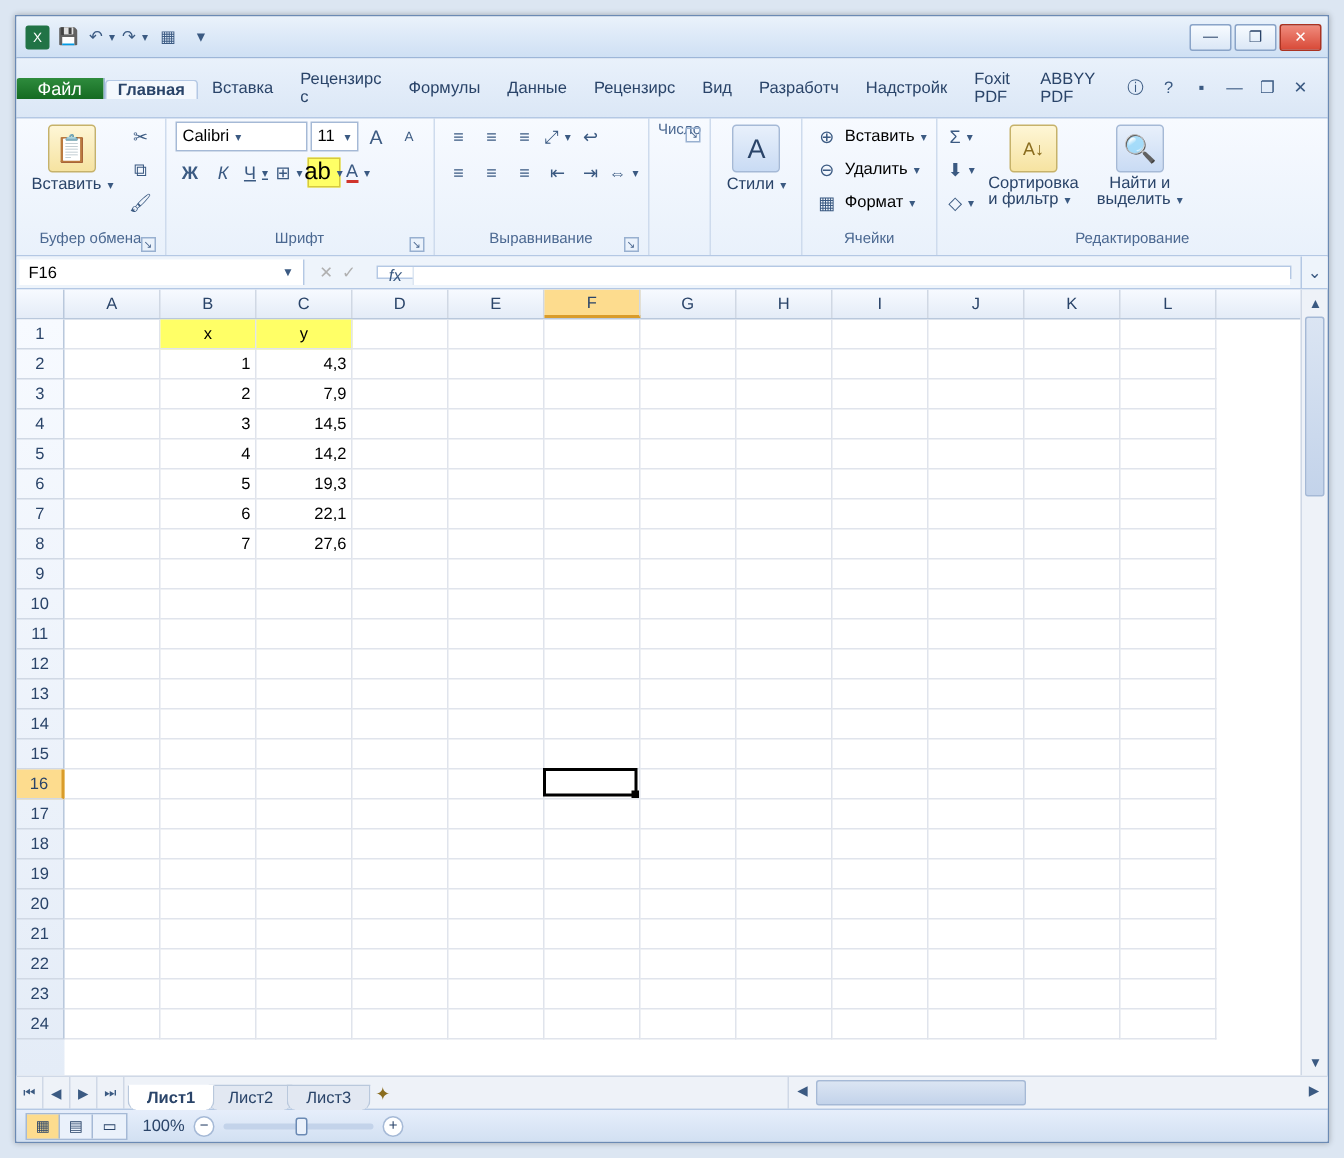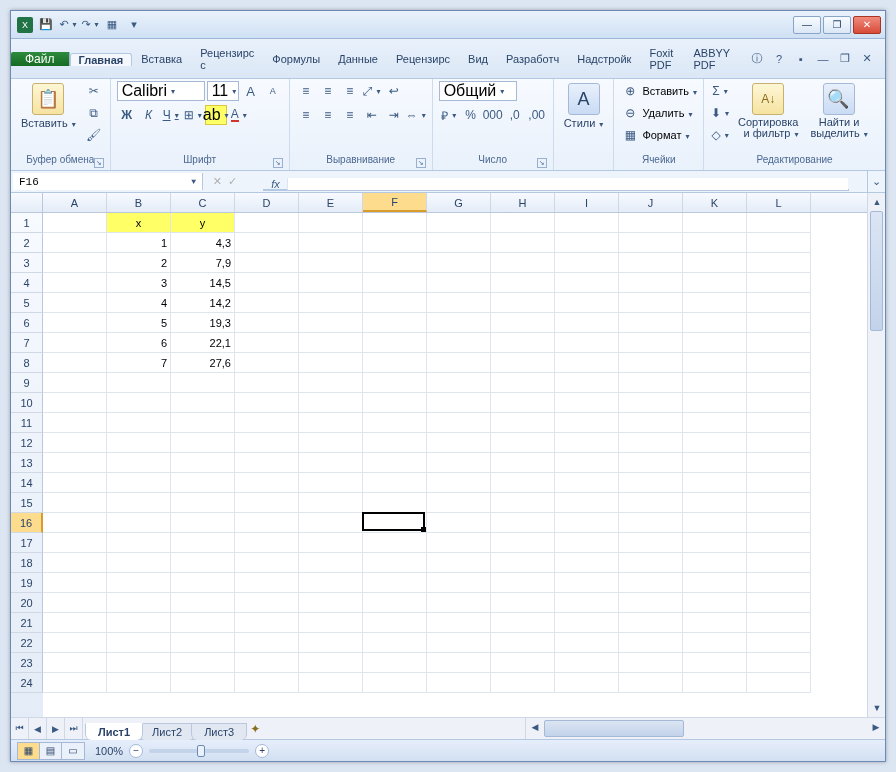--- a/index.html
+++ b/index.html
@@ -25,31 +25,31 @@
 
   .ribbon { height: 92px; background: linear-gradient(#f7faff,#e9f1fb); border-bottom:1px solid #b4c8e4; display:flex; }
   .rgroup { border-right:1px solid #cedbed; display:flex; flex-direction:column; padding:2px 6px 0 6px; }
   .rgroup .body { flex:1; display:flex; align-items:flex-start; gap:4px;}
   .rgroup .label { height:16px; text-align:center; font-size:10px; color:#4b6891; position:relative;}
   .rgroup .label .launcher { position:absolute; right:0; bottom:2px; width:10px; height:10px; border:1px solid #98b0d0; font-size:7px; display:flex; align-items:center; justify-content:center; color:#4b6891;}
   .bigbtn { display:flex; flex-direction:column; align-items:center; gap:2px; padding:2px 4px; font-size:11px; color:#2a4469; }
   .bigbtn .bicon { width:32px; height:32px; border:1px solid #c6b26a; background:linear-gradient(#fef6d6,#f6e3a1); border-radius:3px; display:flex; align-items:center; justify-content:center; font-size:18px; color:#8a6d1f;}
   .smallcol { display:flex; flex-direction:column; gap:2px; }
   .smallbtn { width:20px; height:20px; display:flex; align-items:center; justify-content:center; color:#3b5a82; font-size:12px; border:1px solid transparent; border-radius:2px;}
-  .fontsel, .sizesel { height:20px; border:1px solid #a5b9d6; background:#fff; font-size:16px; display:flex; align-items:center; padding:0 4px; }
+  .fontsel, .sizesel { height:20px; border:1px solid #a5b9d6; background:#fff; font-size:11px; display:flex; align-items:center; padding:0 4px; }
   .fontsel { width:88px; } .sizesel { width:32px; justify-content:space-between; }
   .dd::after { content:"▾"; font-size:8px; color:#3b5a82; margin-left:4px; }
   .row { display:flex; gap:2px; align-items:center; }
   .hl { background:#ffff66; border:1px solid #d6c940; width:22px; height:20px; display:flex; align-items:center; justify-content:center; font-size:16px;}
   .underA { border-bottom:2px solid #d0342c; display:inline-block; line-height:12px; }
 
   .namebox-row { height:22px; border-bottom:1px solid #b4c8e4; background:#eef4fb; display:flex; align-items:stretch; }
-  .namebox { width:190px; border-right:1px solid #b4c8e4; display:flex; align-items:center; padding:0 6px; background:#fff; margin:2px; font-size:11px; justify-content:space-between;font-family:Liberation Mono, monospace;}
+  .namebox { width:190px; border-right:1px solid #b4c8e4; display:flex; align-items:center; padding:0 6px; background:#fff; margin:2px; font-size:11px; justify-content:space-between;}
   .namebox .ddsmall { font-size:8px; color:#3b5a82; }
-  .fx-area { flex:1; display:flex; align-items:flex-end; border:1px solid #b4c8e4; background:#fff; margin:18px; }
+  .fx-area { flex:1; display:flex; align-items:flex-start; border:1px solid #b4c8e4; background:#fff; margin:6px; }
   .fx-area .fxbtn { width:24px; text-align:center; font-style:italic; color:#3b5a82; border-right:1px solid #dce6f2; font-size:11px;}
   .fx-area input { flex:1; border:none; outline:none; font-size:11px; padding:0 4px;}
   .expand { width:18px; display:flex; align-items:center; justify-content:center; color:#3b5a82; border-left:1px solid #b4c8e4; background:#eef4fb;}
 
   .sheet-area { flex:1; position:relative; display:flex; overflow:hidden; }
   .grid-wrapper { flex:1; display:flex; flex-direction:column; }
   .colheads { display:flex; height:20px; background:linear-gradient(#f7faff,#e4ecf7); border-bottom:1px solid #b9c8dc; }
   .corner { width:32px; border-right:1px solid #b9c8dc; background:linear-gradient(#f7faff,#e4ecf7); }
   .colhead { width:64px; border-right:1px solid #d0d8e4; display:flex; align-items:center; justify-content:center; color:#2a4469; font-size:11px; }
   .colhead.sel { background:#fddc8e; border-bottom:2px solid #d99c2b; }
@@ -191,30 +191,20 @@
           <div class="smallbtn">≡</div>
           <div class="smallbtn">⇤</div>
           <div class="smallbtn">⇥</div>
           <div class="smallbtn dd">⇔</div>
         </div>
       </div>
       <div class="label"><span>Выравнивание</span><span class="launcher">↘</span></div>
     </div>
 
     <div class="rgroup">
-      <div class="body" style="flex-direction:column; gap:4px;">
-        <div class="fontsel dd" style="width:78px">Общий</div>
-        <div class="row">
-          <div class="smallbtn dd">₽</div>
-          <div class="smallbtn">%</div>
-          <div class="smallbtn">000</div>
-          <div class="smallbtn">,0</div>
-          <div class="smallbtn">,00</div>
-        </div>
-      </div>
       <div class="label"><span>Число</span><span class="launcher">↘</span></div>
     </div>
 
     <div class="rgroup">
       <div class="body">
         <div class="bigbtn">
           <div class="bicon" style="background:linear-gradient(#e8f0fb,#c9dbf4); border-color:#a5b9d6; color:#2a4469;">A</div>
           <span class="dd">Стили</span>
         </div>
       </div>
@@ -241,21 +231,21 @@
 
     <div class="rgroup" style="border-right:none; flex:1;">
       <div class="body">
         <div class="smallcol">
           <div class="smallbtn dd">Σ</div>
           <div class="smallbtn dd">⬇</div>
           <div class="smallbtn dd">◇</div>
         </div>
         <div class="bigbtn">
           <div class="bicon" style="background:linear-gradient(#fef6d6,#f6e3a1);font-size:12px;">A↓</div>
-          <span class="dd" style="white-space:pre; text-align:right; line-height:11px">Сортировка
+          <span class="dd" style="white-space:pre; text-align:left; line-height:11px">Сортировка
 и фильтр</span>
         </div>
         <div class="bigbtn">
           <div class="bicon" style="background:linear-gradient(#e8f0fb,#c9dbf4); border-color:#a5b9d6;">🔍</div>
           <span class="dd" style="white-space:pre; text-align:center; line-height:11px">Найти и
 выделить</span>
         </div>
       </div>
       <div class="label"><span>Редактирование</span></div>
     </div>

